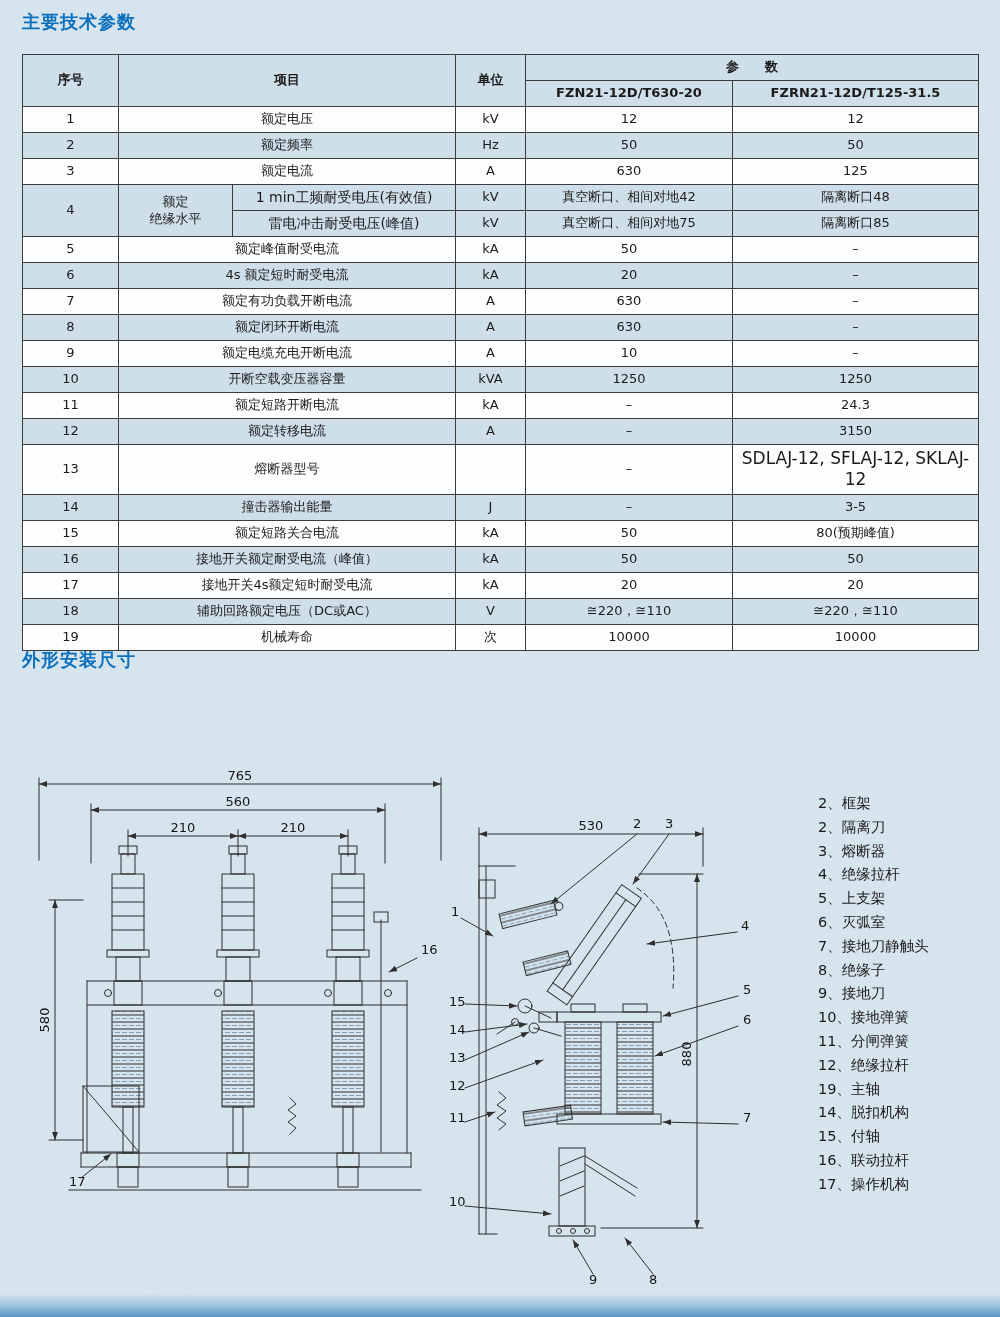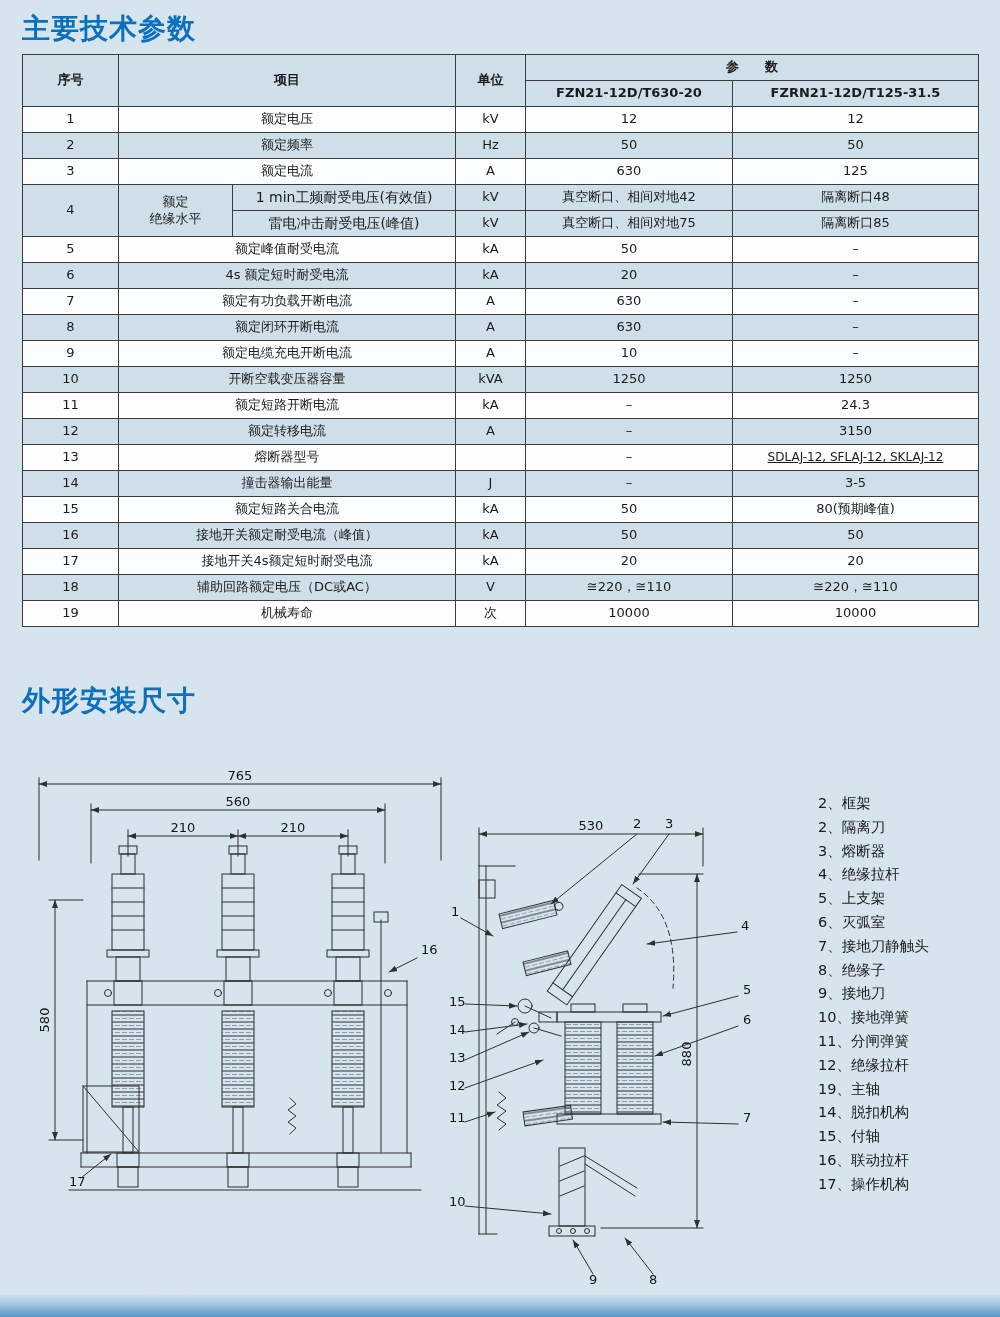--- a/index.html
+++ b/index.html
@@ -6,24 +6,24 @@
   html,body { background:#d6e4ee; }
   body {
     width:1000px; height:1317px; position:relative;
     font-family:"DejaVu Sans","Liberation Sans",sans-serif;
     color:#1b1b1b;
   }
   .page { position:absolute; left:0; top:0; width:1000px; height:1317px; overflow:hidden; }
 
   .section-title {
     position:absolute; left:22px;
-    font-size:28px; font-weight:bold; color:#0c70bd; letter-spacing:1px;
+    font-size:18px; font-weight:bold; color:#0c70bd; letter-spacing:1px;
   }
   #title1 { top:10px; }
-  #title2 { top:682px;text-align:right; }
+  #title2 { top:648px;text-align:right; }
 
   table.params {
     position:absolute; left:22px; top:54px; width:956px;
     border-collapse:collapse; font-size:13px; table-layout:fixed;
   }
   .params th, .params td {
     border:1px solid #3c3c3c; text-align:center;
     padding:3px 4px; height:26px; line-height:1.25;
     overflow:hidden;
   }
@@ -171,21 +171,21 @@
           <td colspan="2" class="c-item">额定转移电流</td>
           <td>A</td>
           <td>–</td>
           <td>3150</td>
         </tr>
         <tr>
           <td>13</td>
           <td colspan="2" class="c-item">熔断器型号</td>
           <td></td>
           <td>–</td>
-          <td style="font-size: 12px; text-decoration: underline;">SDLAJ-12, SFLAJ-12, SKLAJ-12</td>
+          <td style="font-size: 17px;">SDLAJ-12, SFLAJ-12, SKLAJ-12</td>
         </tr>
         <tr class="shade">
           <td>14</td>
           <td colspan="2" class="c-item">撞击器输出能量</td>
           <td>J</td>
           <td>–</td>
           <td>3-5</td>
         </tr>
         <tr>
           <td>15</td>

